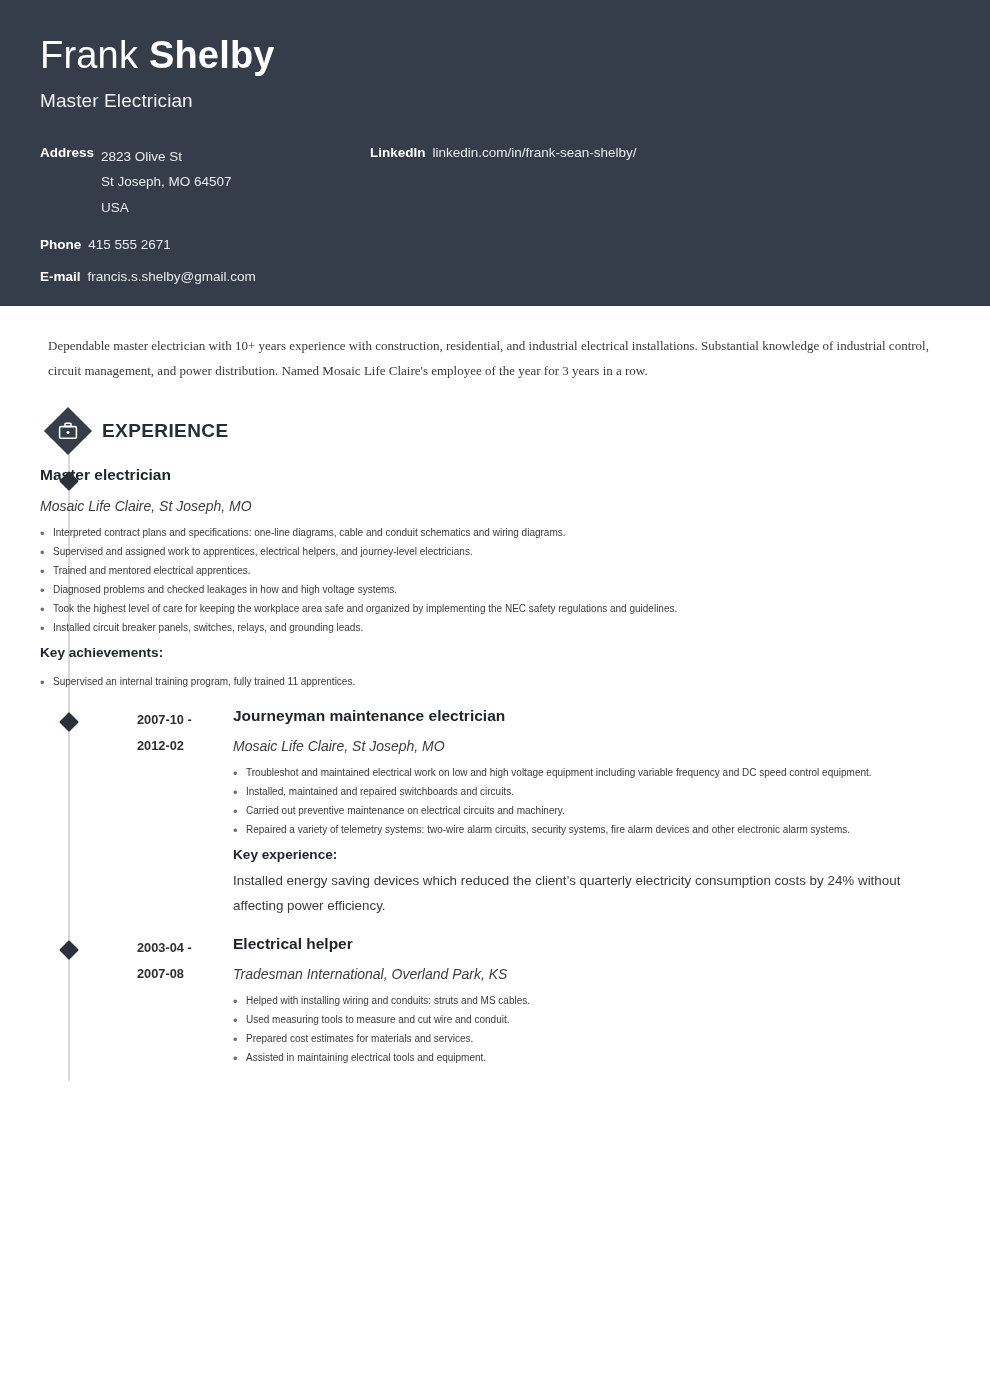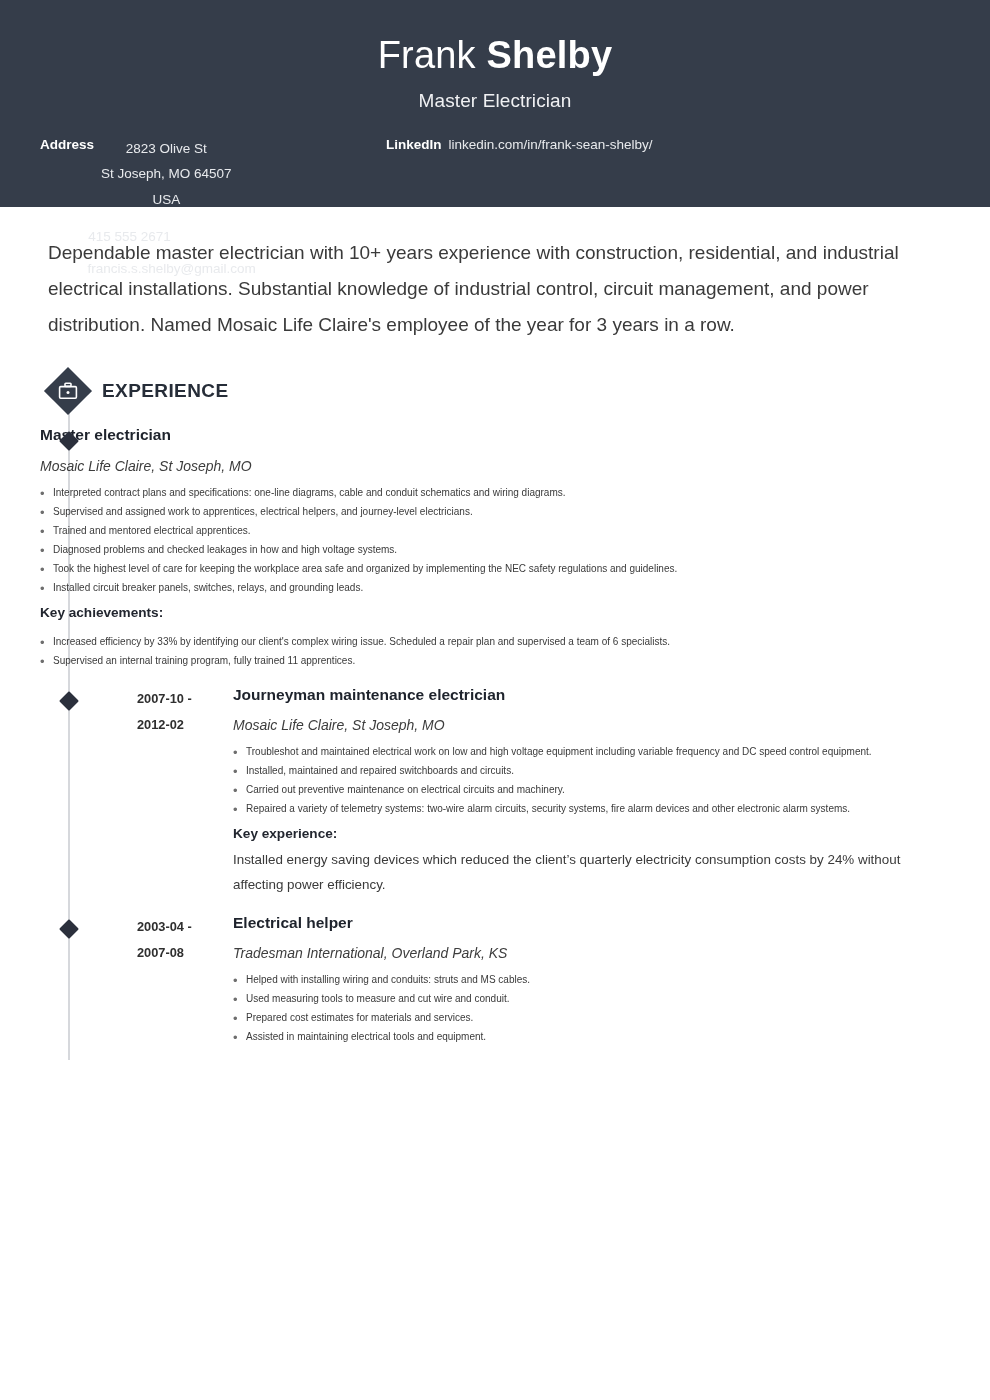--- a/index.html
+++ b/index.html
@@ -16,46 +16,45 @@
     min-height: 1400px;
     background: #ffffff;
     overflow: hidden;
   }
 
   
   .header {
     background: #353d4a;
     color: #ffffff;
     padding: 34px 40px 30px 40px;
-    height: 207px;
-    text-align: center;
+    height: 306px;
   }
 
   .name {
     font-size: 38px;
     line-height: 1.15;
     letter-spacing: 0.2px;
     white-space: nowrap;
   }
   .name .first { font-weight: 300; color: #ffffff; }
   .name .last  { font-weight: 700; color: #ffffff; }
 
   .job-title {
     font-size: 19px;
     font-weight: 400;
     color: #f0f1f3;
     margin-top: 12px;
     letter-spacing: 0.1px;
   }
 
   .contact-grid {
-    margin-top: 24px;
+    margin-top: 32px;
     display: grid;
     grid-template-columns: 330px 1fr;
-    column-gap: 16px;
+    column-gap: 0px;
   }
 
   .contact-col { display: block; }
 
   .contact-row {
     display: flex;
     align-items: flex-start;
     font-size: 13.5px;
     line-height: 1.28;
     margin-bottom: 15px;
@@ -76,25 +75,26 @@
   .c-value .addr-line { display: block; line-height: 1.9; }
 
   
   .contact-col-right .c-label { min-width: 0; }
 
   
   .body-wrap { padding: 0 40px 0 40px; }
 
   .summary {
     margin-top: 28px;
-    font-size: 19px;
+    font-size: 13px;
     line-height: 1.9;
     color: #3a3a3a;
     padding-left: 8px;
     max-width: 905px;
+    font-family: Liberation Serif, serif;
   }
 
   
   .section-head {
     display: flex;
     align-items: center;
     margin-top: 24px;
     margin-left: 4px;
     position: relative;
     z-index: 3;
@@ -301,21 +301,20 @@
           <ul class="duties">
             <li>Interpreted contract plans and specifications: one-line diagrams, cable and conduit schematics and wiring diagrams.</li>
             <li>Supervised and assigned work to apprentices, electrical helpers, and journey-level electricians.</li>
             <li>Trained and mentored electrical apprentices.</li>
             <li>Diagnosed problems and checked leakages in how and high voltage systems.</li>
             <li>Took the highest level of care for keeping the workplace area safe and organized by implementing the NEC safety regulations and guidelines.</li>
             <li>Installed circuit breaker panels, switches, relays, and grounding leads.</li>
           </ul>
           <div class="ach-label">Key achievements:</div>
           <ul class="duties">
-            <li>Increased efficiency by 33% by identifying our client's complex wiring issue. Scheduled a repair plan and supervised a team of 6 specialists.</li>
             <li>Supervised an internal training program, fully trained 11 apprentices.</li>
           </ul>
         </div>
       </div>
 
       <div class="entry">
         <span class="entry-marker"></span>
         <div class="entry-dates">
           <span>2007-10 -</span>
           <span>2012-02</span>

